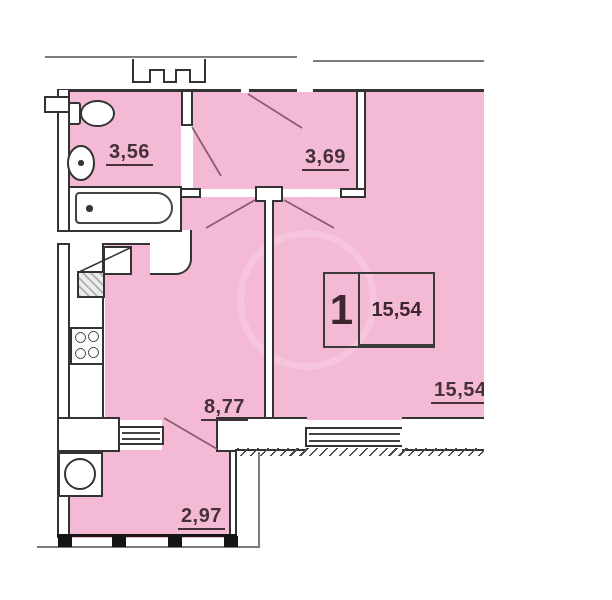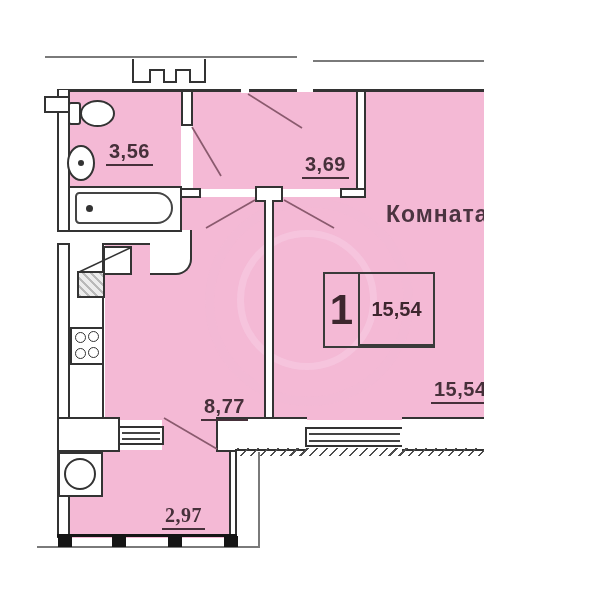--- a/index.html
+++ b/index.html
@@ -143,25 +143,24 @@
     <path d="M133,59 L133,82 L150,82 L150,70 L164,70 L164,82 L176,82 L176,70 L190,70 L190,82 L205,82 L205,59" fill="#ffffff" stroke="#333" stroke-width="2"></path>
     <path d="M79,272 L130,248" stroke="#333" stroke-width="1.5"></path>
     <path d="M248,94 L302,128" stroke="#8a5a6e" stroke-width="1.7"></path>
     <path d="M192,127 L221,176" stroke="#8a5a6e" stroke-width="1.7"></path>
     <path d="M255,200 L206,228" stroke="#8a5a6e" stroke-width="1.7"></path>
     <path d="M284,200 L334,228" stroke="#8a5a6e" stroke-width="1.7"></path>
     <path d="M164,418 L217,449" stroke="#8a5a6e" stroke-width="1.7"></path>
   </svg>
 
   <div class="arealbl" style="left:106px;top:141px;">3,56</div>
-  <div class="arealbl" style="left:302px;top:154px;">3,69</div>
-  <div class="roomname" style="left:386px;top:203px;">Комната</div>
+  <div class="arealbl" style="left:302px;top:146px;">3,69</div>
   <div class="arealbl" style="left:431px;top:379px;">15,54</div>
   <div class="arealbl" style="left:201px;top:396px;">8,77</div>
-  <div class="arealbl" style="left:162px;top:505px;font-family:Liberation Serif, serif;">2,97</div>
+  <div class="arealbl" style="left:178px;top:505px;">2,97</div>
 
   <div id="infobox">
     <div class="left">1</div>
     <div class="right">
       <div class="cell top">15,54</div>
     </div>
   </div>
 
 </div>
 

